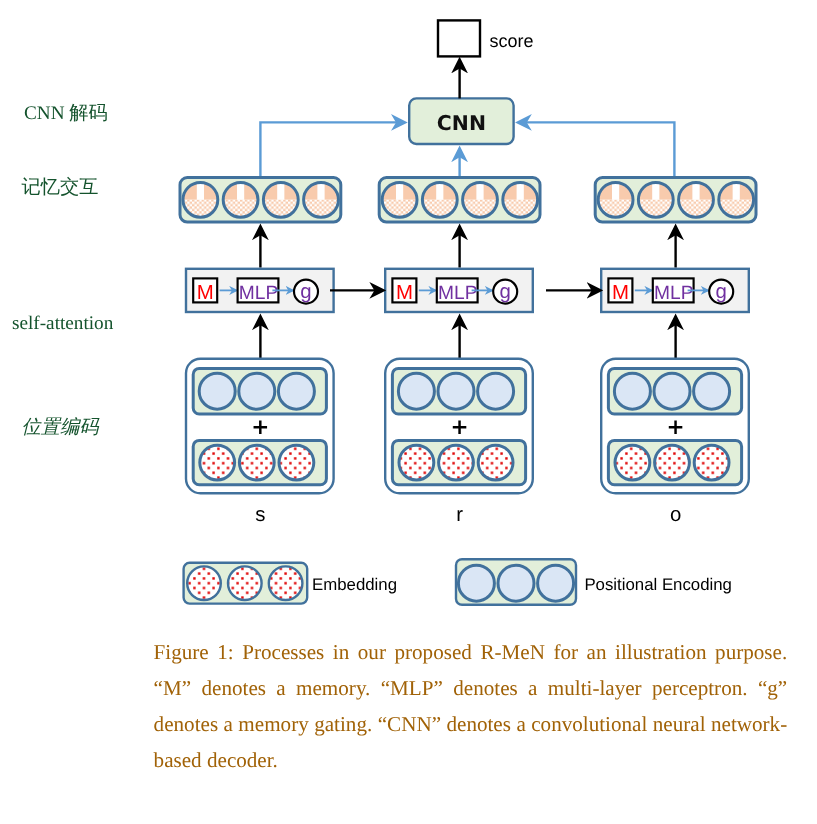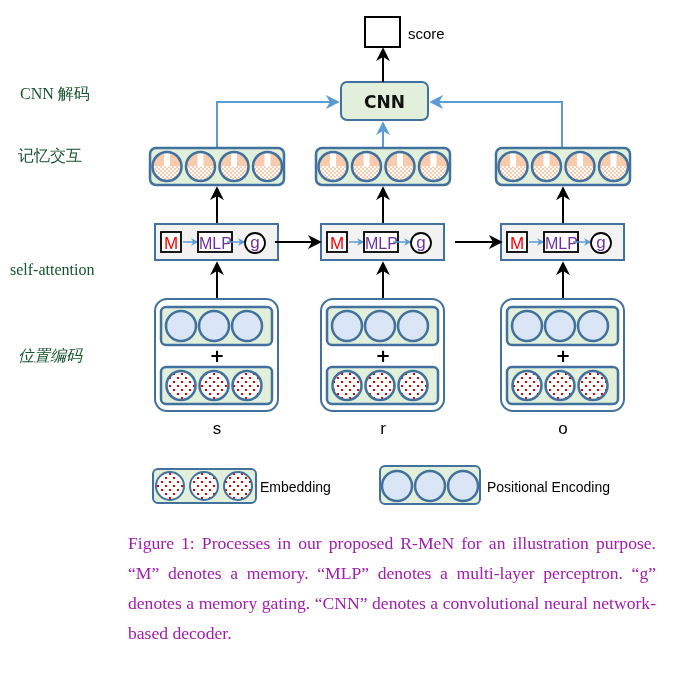--- a/index.html
+++ b/index.html
@@ -1,20 +1,20 @@
 <!DOCTYPE html>
 <html><head>
 <meta charset="utf-8">
 <style>
   html, body { margin:0; padding:0; background:#ffffff; }
   body { width:681px; height:687px; position:relative; overflow:hidden; font-family:"Liberation Sans", sans-serif; }
   #diagram { position:absolute; left:0; top:0; }
   .side-label { position:absolute; color:#14532d; font-family:"Liberation Serif", "DejaVu Serif", serif; font-size:16px; white-space:nowrap; }
   .side-label.cjk { font-family:"DejaVu Serif", serif; font-size:16px; }
-  .caption { position:absolute; left:128px; top:528px; width:528px; font-family:"Liberation Serif", serif; font-size:17.6px; line-height:30px; color:#a21caf; text-align:justify; }
+  .caption { position:absolute; left:128px; top:528px; width:528px; font-family:"Liberation Serif", serif; font-size:17.6px; line-height:30px; color:#a16207; text-align:justify; }
   .caption p { margin:0; }
 </style>
 </head>
 <body>
 
 <div class="side-label" style="left:20px; top:84px;">CNN 解码</div>
 <div class="side-label cjk" style="left:18px; top:146px;font-family:Liberation Mono, monospace;">记忆交互</div>
 <div class="side-label" style="left:10px; top:233px;margin-top:28px;">self-attention</div>
 <div class="side-label cjk" style="left:18px; top:346px;font-style:italic;">位置编码</div>
 

